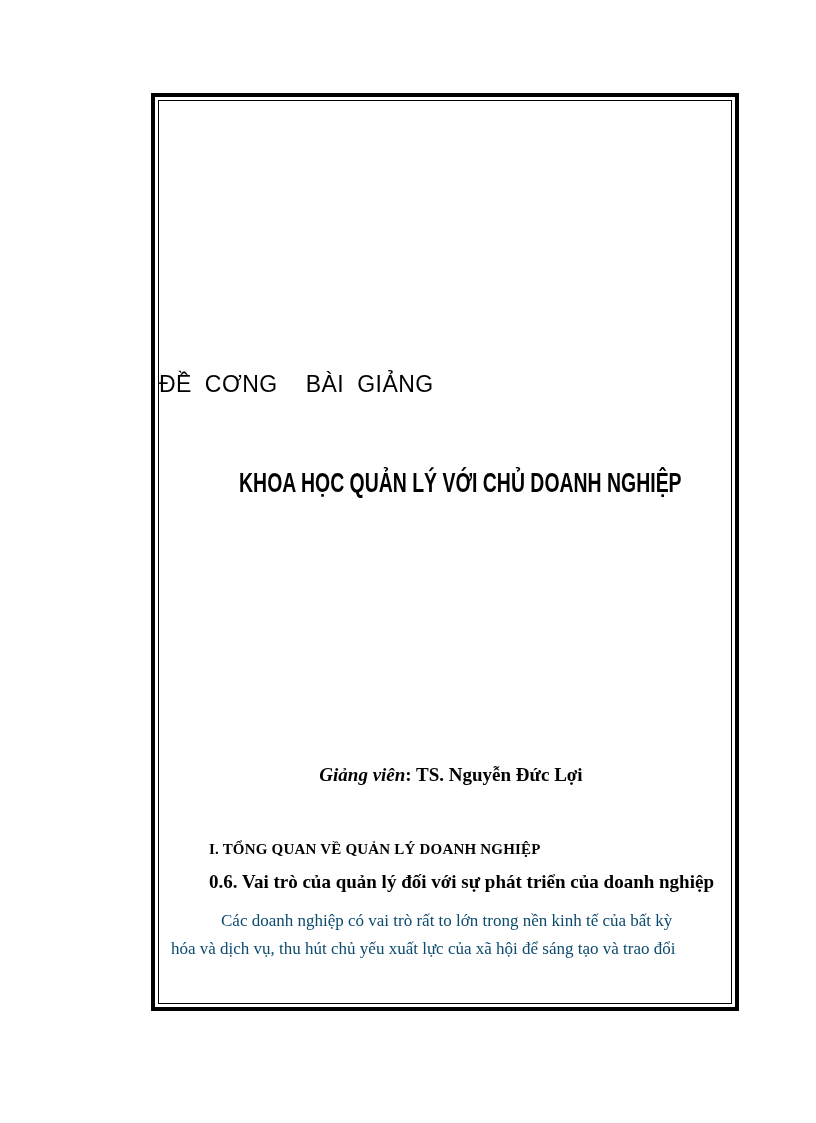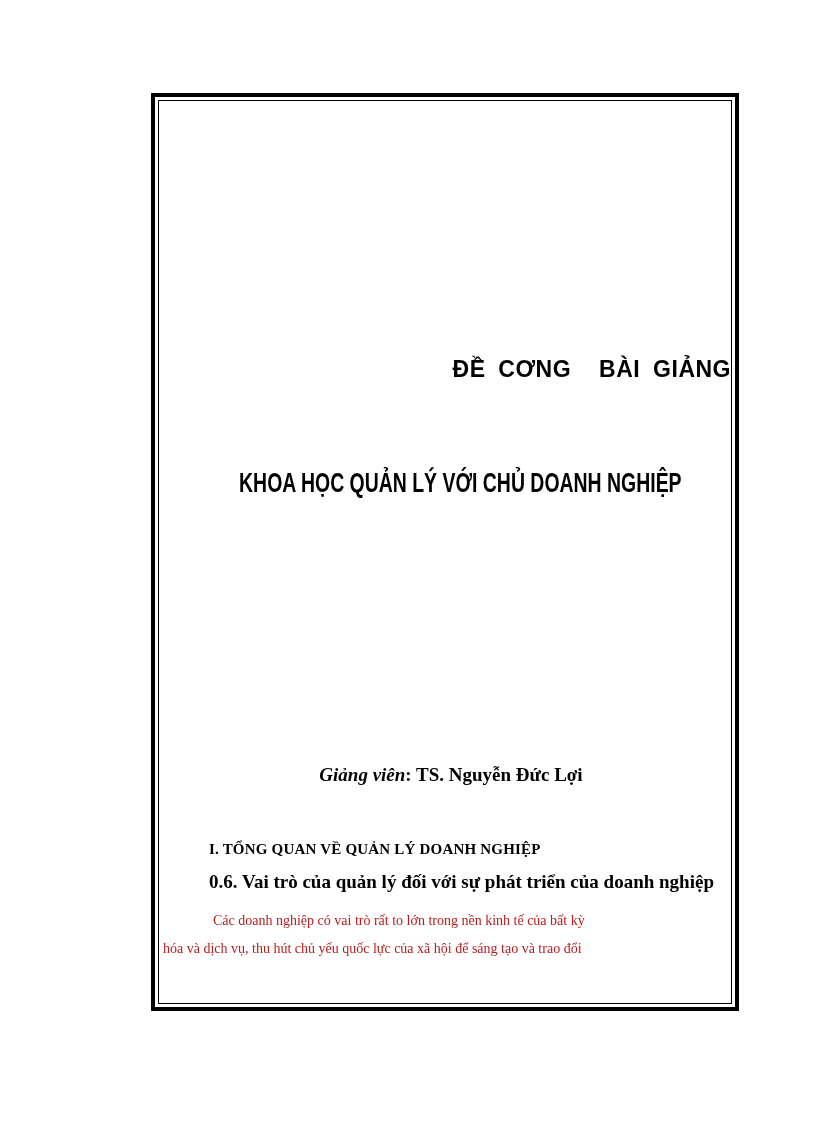--- a/index.html
+++ b/index.html
@@ -6,43 +6,43 @@
   body { width:816px; height:1123px; position:relative; overflow:hidden; font-family:"Liberation Serif", serif; color:#000; }
   .frame-outer {
     position:absolute; left:151px; top:93px; width:588px; height:918px;
     box-sizing:border-box; border:4px solid #000;
   }
   .frame-inner {
     position:absolute; left:3px; top:3px; right:3px; bottom:3px;
     border:1px solid #000; box-sizing:border-box; overflow:hidden;
   }
   .title1 {
-    position:absolute; left:0; right:0; top:255px; text-align:right;
-    font-family:"Liberation Sans", sans-serif; font-weight:bold; font-size:23px; letter-spacing:0.5px;
+    position:absolute; left:0; right:0; top:270px; text-align:left;
+    font-family:"Liberation Sans", sans-serif; font-weight:normal; font-size:23px; letter-spacing:0.5px;
     word-spacing:6px;
   }
   .title1 .gap { display:inline-block; width:28px; }
   .title2 {
     position:absolute; left:0; right:0; top:367px; text-align:center;
     font-family:"Liberation Sans", sans-serif; font-weight:bold; font-size:27px;
     transform:scaleX(0.72); transform-origin:center; letter-spacing:0px; white-space:nowrap;
   }
   .lecturer {
     position:absolute; left:12px; right:0; top:663px; text-align:center; font-size:19px; font-weight:bold;
   }
   .lecturer i { font-style:italic; }
   .sec1 {
     position:absolute; left:50px; top:740px; font-size:15px; font-weight:bold; letter-spacing:0.2px;text-align:right;
   }
   .sec11 {
     position:absolute; left:50px; top:770px; font-size:19px; font-weight:bold;
   }
   .para {
-    position:absolute; left:4px; right:0px; top:806px; font-size:14px; line-height:27.5px;
-    text-align:justify; color:#b91c1c;
+    position:absolute; left:12px; right:0px; top:806px; font-size:17px; line-height:27.5px;
+    text-align:justify; color:#0c4a6e;
   }
   .para p { margin:0; white-space:nowrap; }
   .para .l1 { padding-left:50px; }
 </style>
 </head>
 <body>
 
 <div class="frame-outer">
   <div class="frame-inner">
 
@@ -55,17 +55,17 @@
     <div class="lecturer">
       <i>Giảng viên</i><span>: TS. Nguyễn Đức Lợi</span>
     </div>
 
     <div class="sec1">I. TỔNG QUAN VỀ QUẢN LÝ DOANH NGHIỆP</div>
 
     <div class="sec11">0.6. Vai trò của quản lý đối với sự phát triển của doanh nghiệp</div>
 
     <div class="para">
       <p class="l1">Các doanh nghiệp có vai trò rất to lớn trong nền kinh tế của bất kỳ</p>
-      <p>hóa và dịch vụ, thu hút chủ yếu quốc lực của xã hội để sáng tạo và trao đổi</p>
+      <p>hóa và dịch vụ, thu hút chủ yếu xuất lực của xã hội để sáng tạo và trao đổi</p>
     </div>
 
   </div>
 </div>
 
 </body></html>

